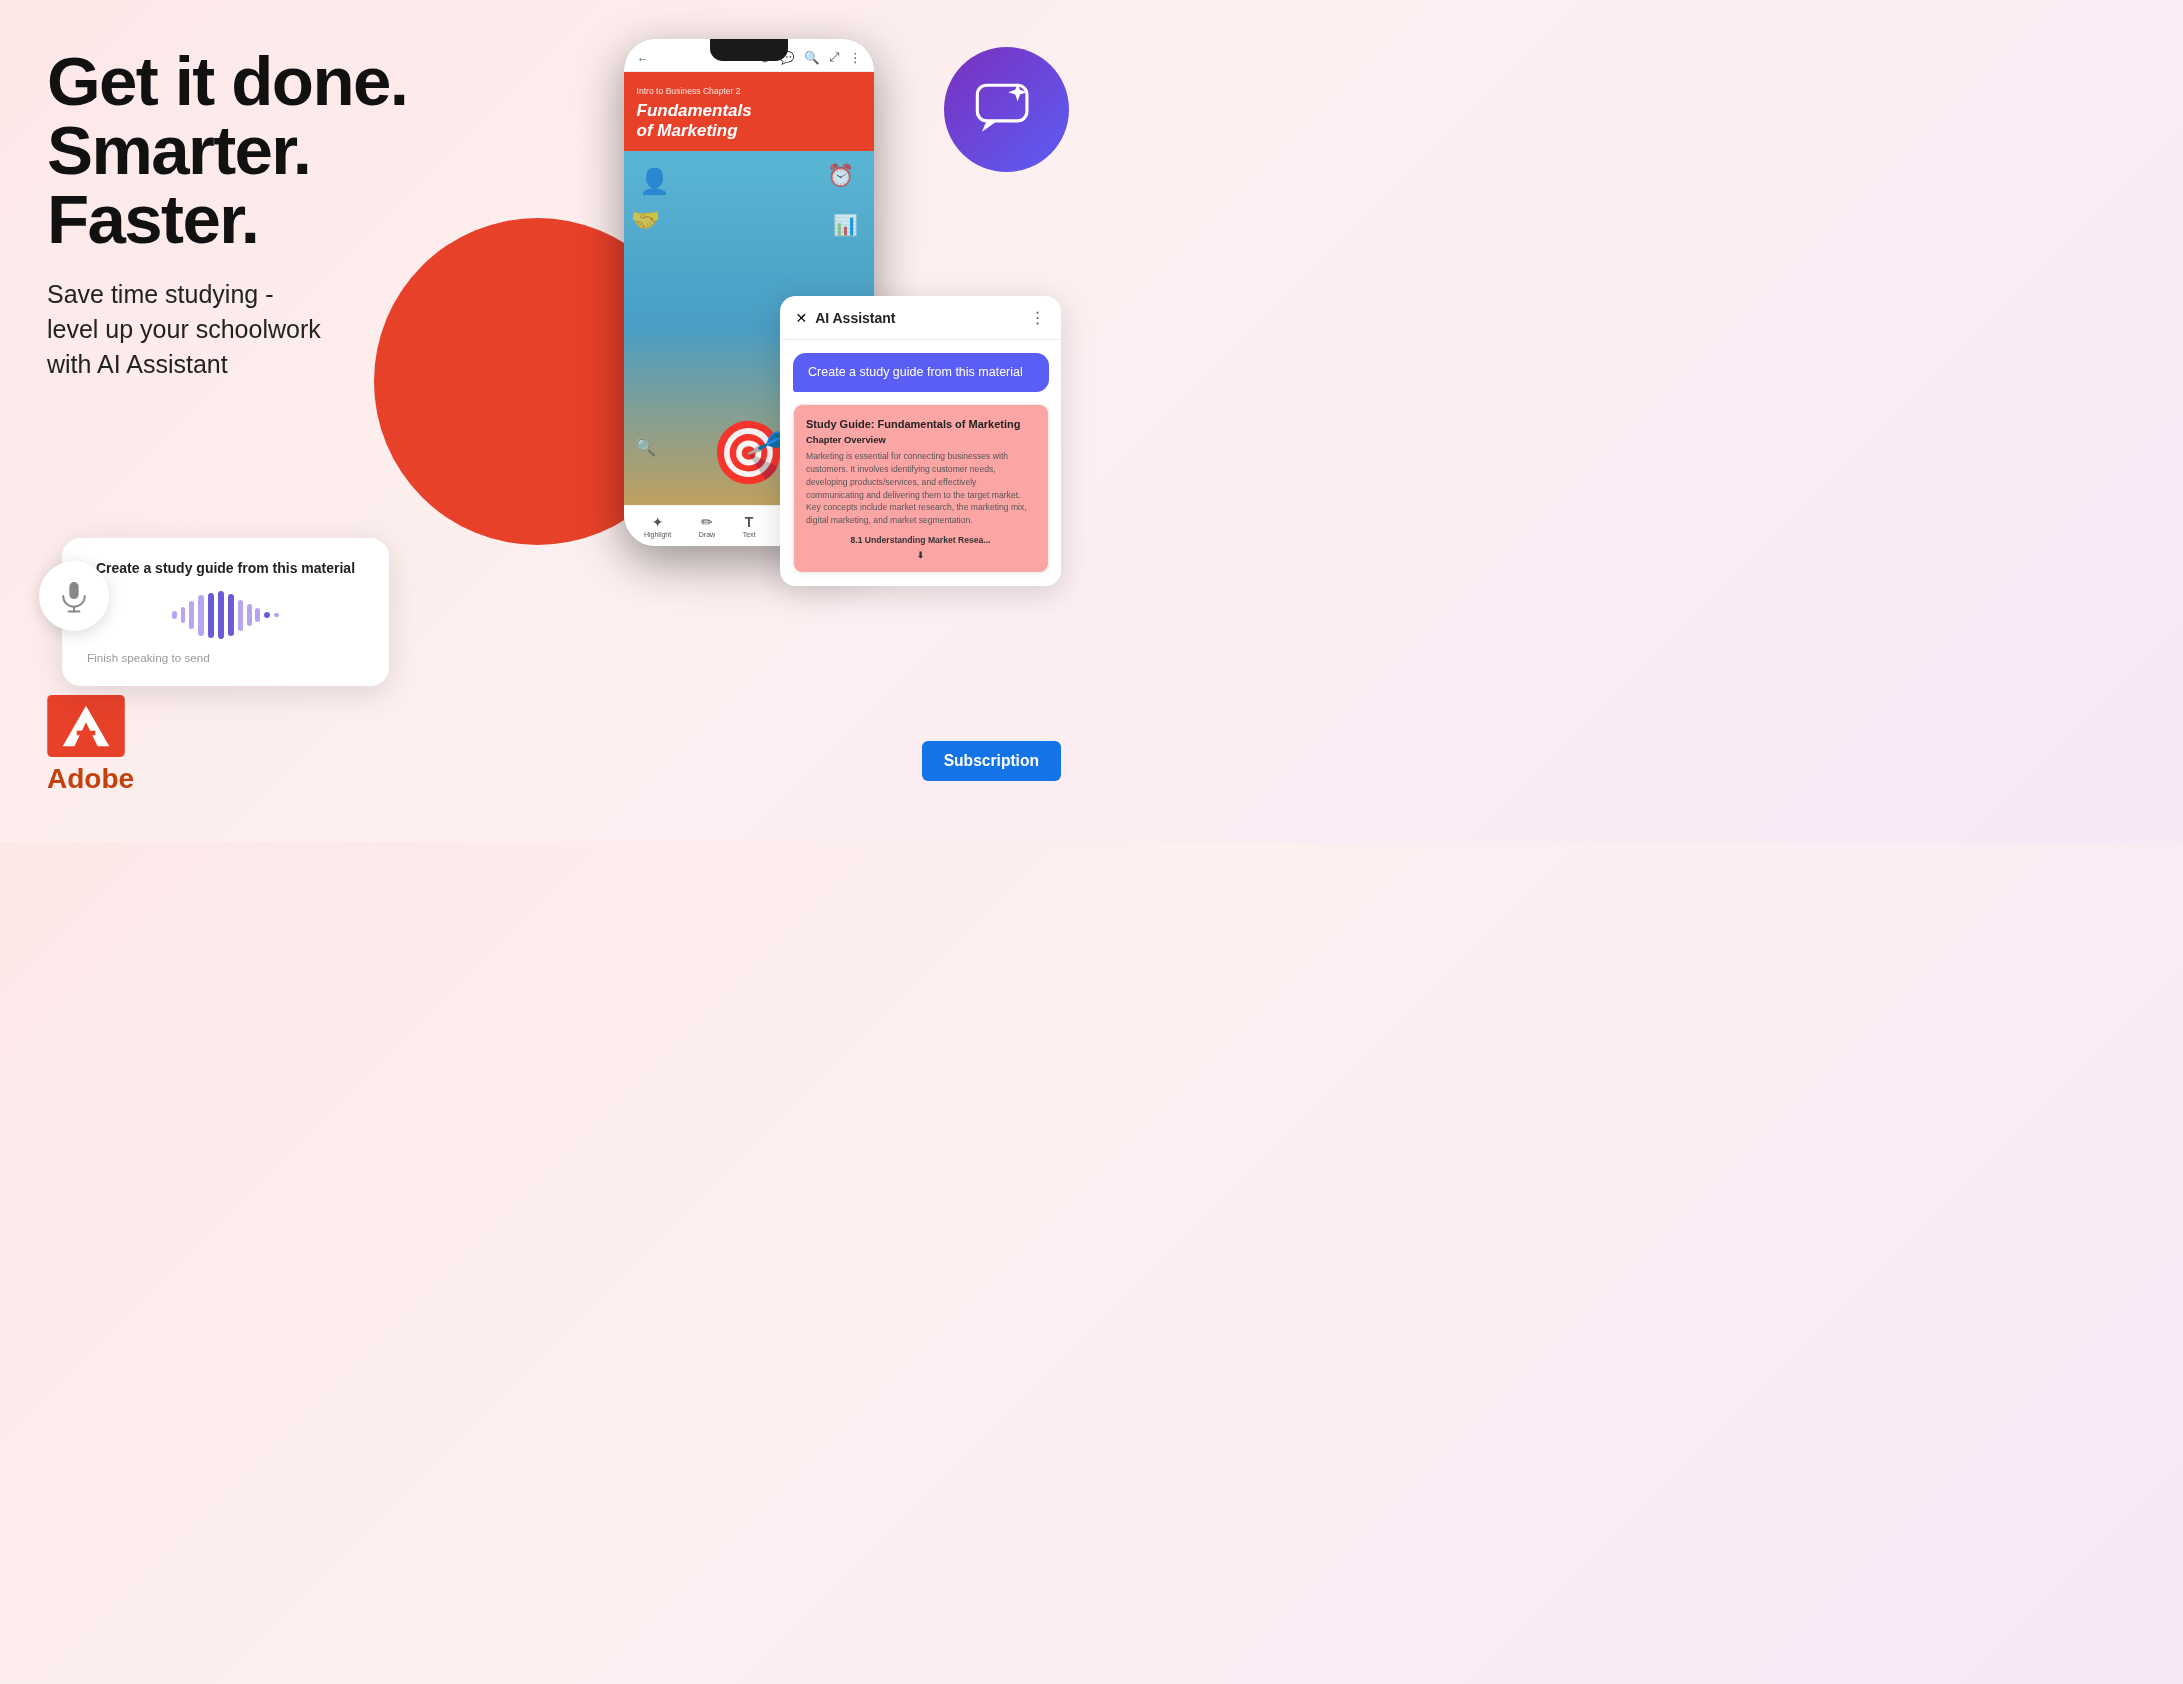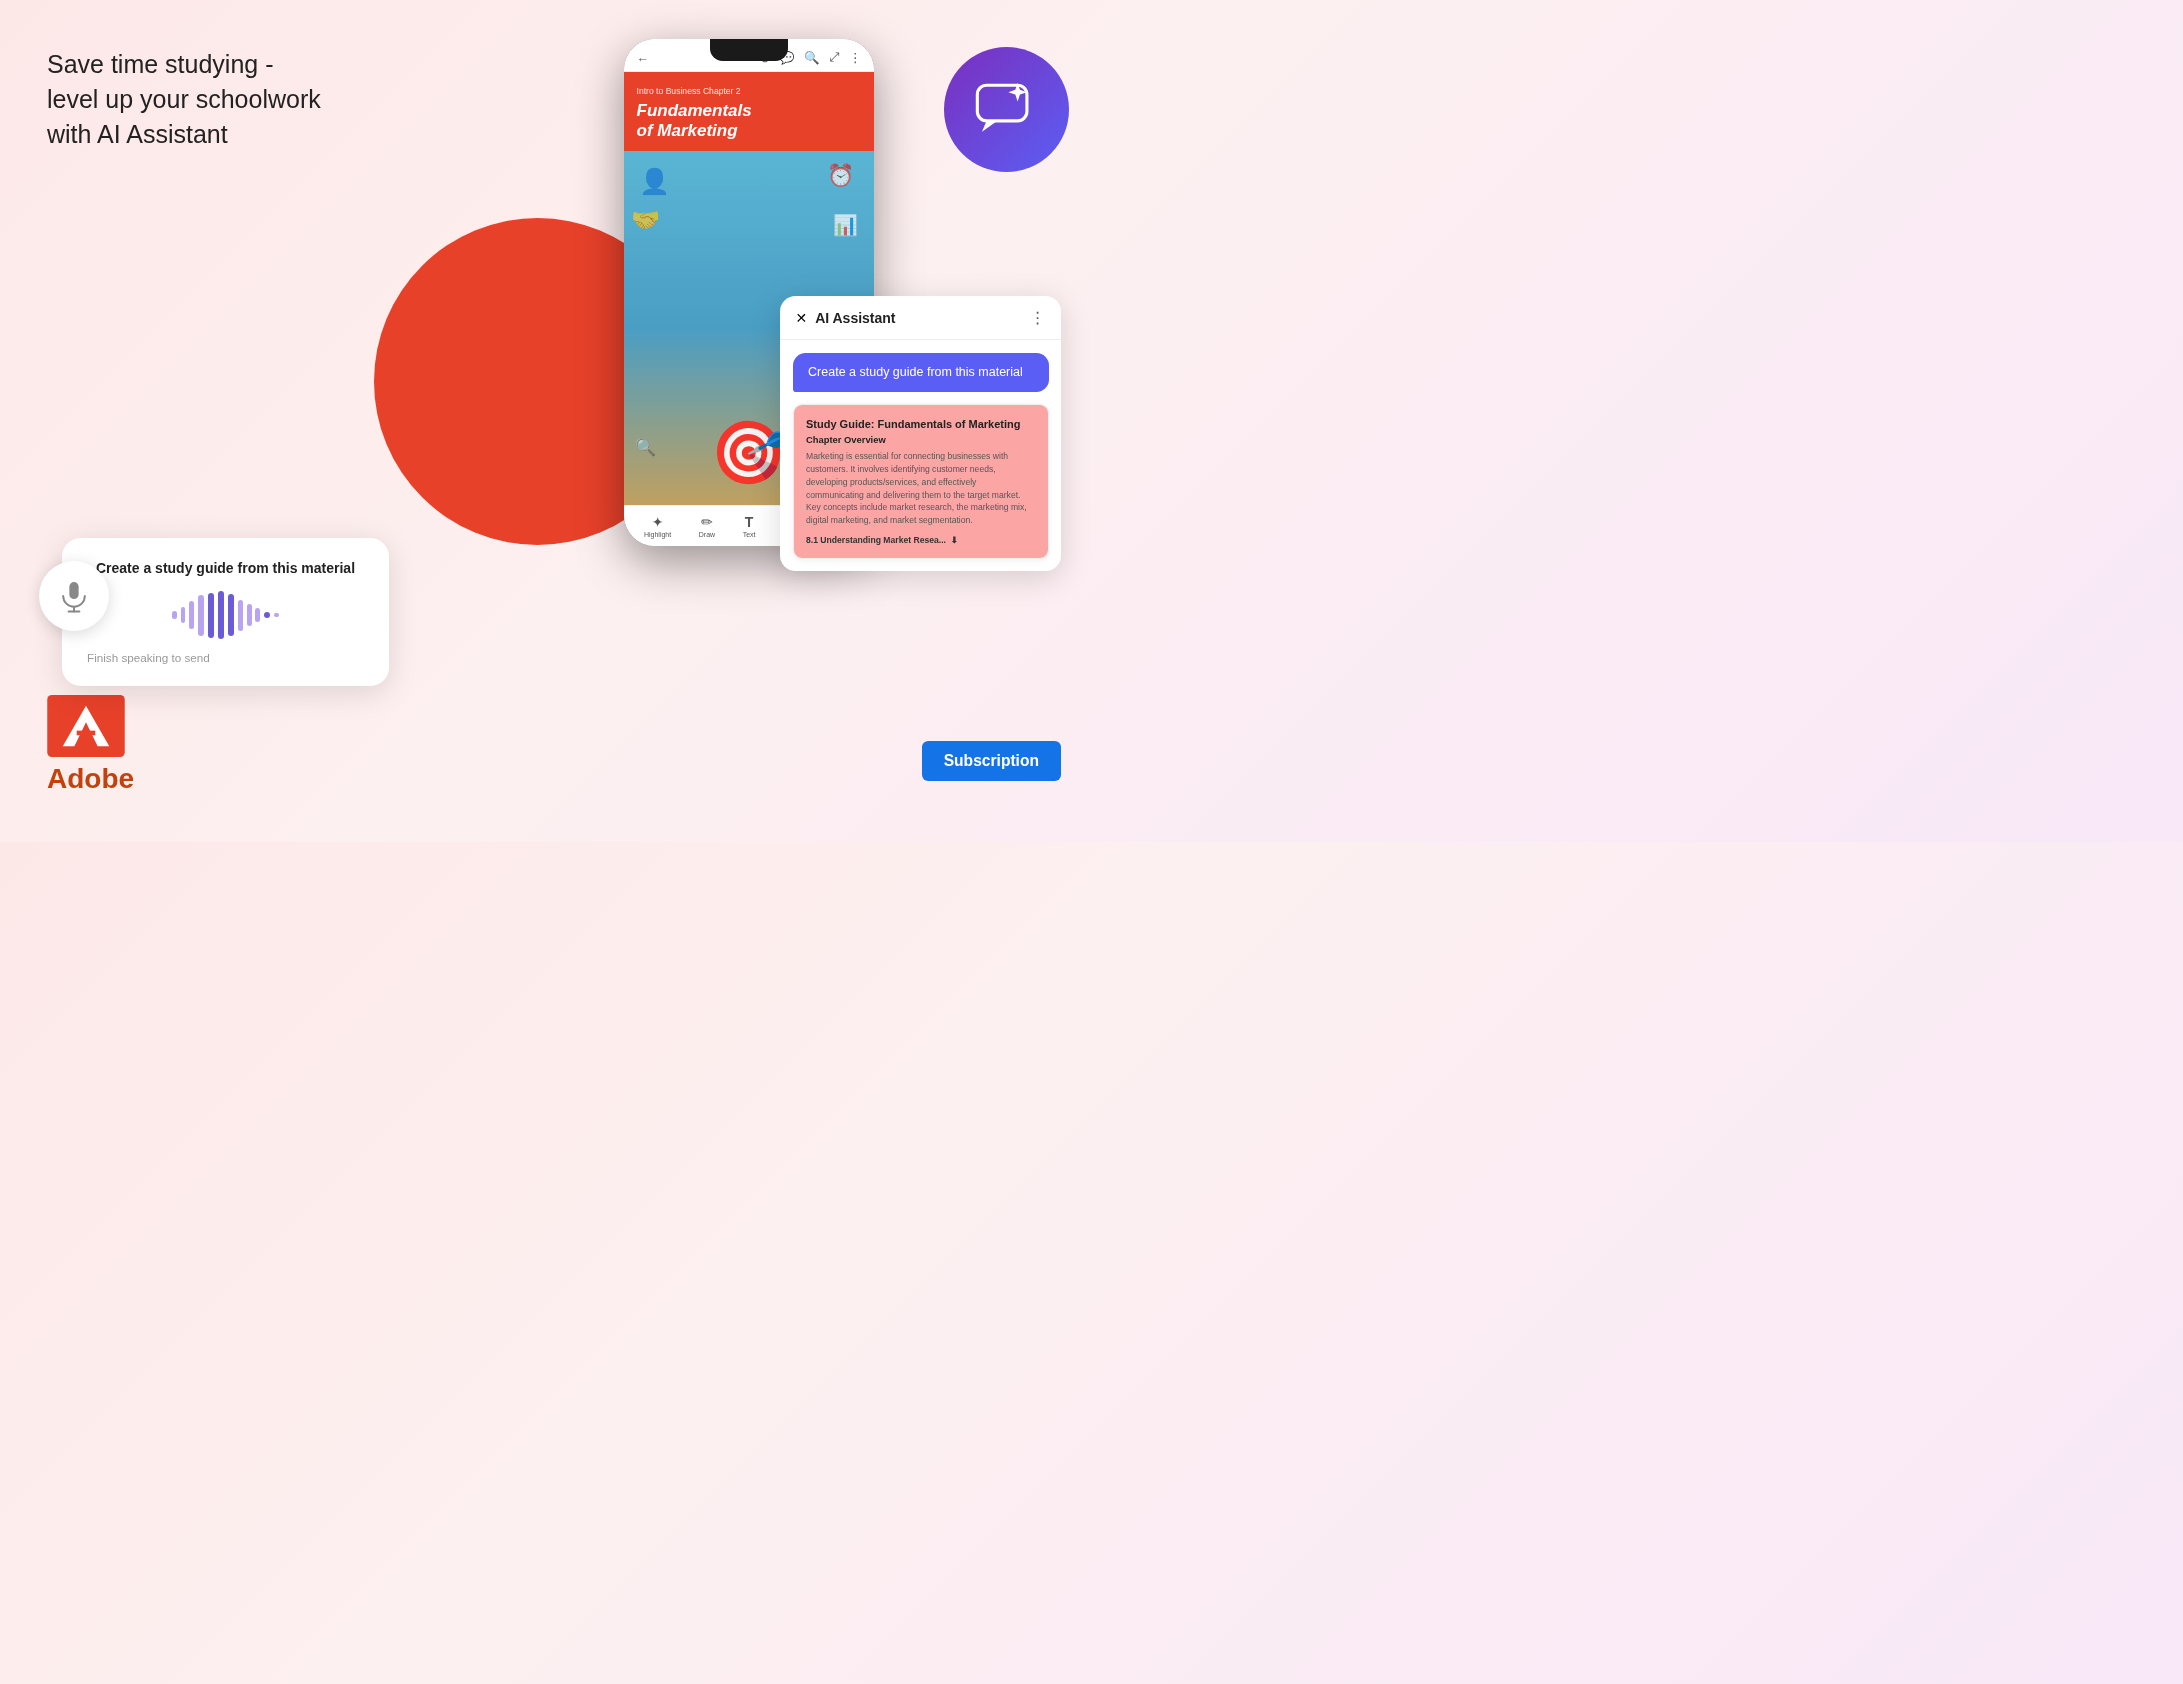--- a/index.html
+++ b/index.html
@@ -326,20 +326,21 @@
       margin-bottom: 7.8px;
     }
 
     .ai-response-link {
       font-size: 8.6px;
       color: #333;
       font-weight: 600;
       display: flex;
       align-items: center;
       gap: 4.7px;
+      flex-direction: column;
     }
 
     
     .ai-badge-circle {
       position: absolute;
       right: 23.4px;
       top: 47px;
       width: 125px;
       height: 125px;
       background: linear-gradient(135deg, #7b2fbe, #5b5ef4);
@@ -369,20 +370,24 @@
       width: 34px;
       height: 34px;
     }
   </style>
 </head>
 <body>
 
 <div class="bg-circle-red"></div>
 
 <div class="left-content">
+  <h1 class="main-headline">
+    <span>Get it done.</span><br>
+    <span>Smarter. Faster.</span>
+  </h1>
   <p class="subtitle" style="white-space:pre-line;">Save time studying -
 level up your schoolwork
 with AI Assistant</p>
 </div>
 
 <div class="adobe-logo">
 
   <svg class="adobe-logo-icon" viewBox="0 0 100 80" fill="none" xmlns="http://www.w3.org/2000/svg">
     <rect width="100" height="80" fill="#e8412a" rx="6"></rect>
     <path d="M20 65 L50 15 L80 65" stroke="white" stroke-width="0" fill="none"></path>

